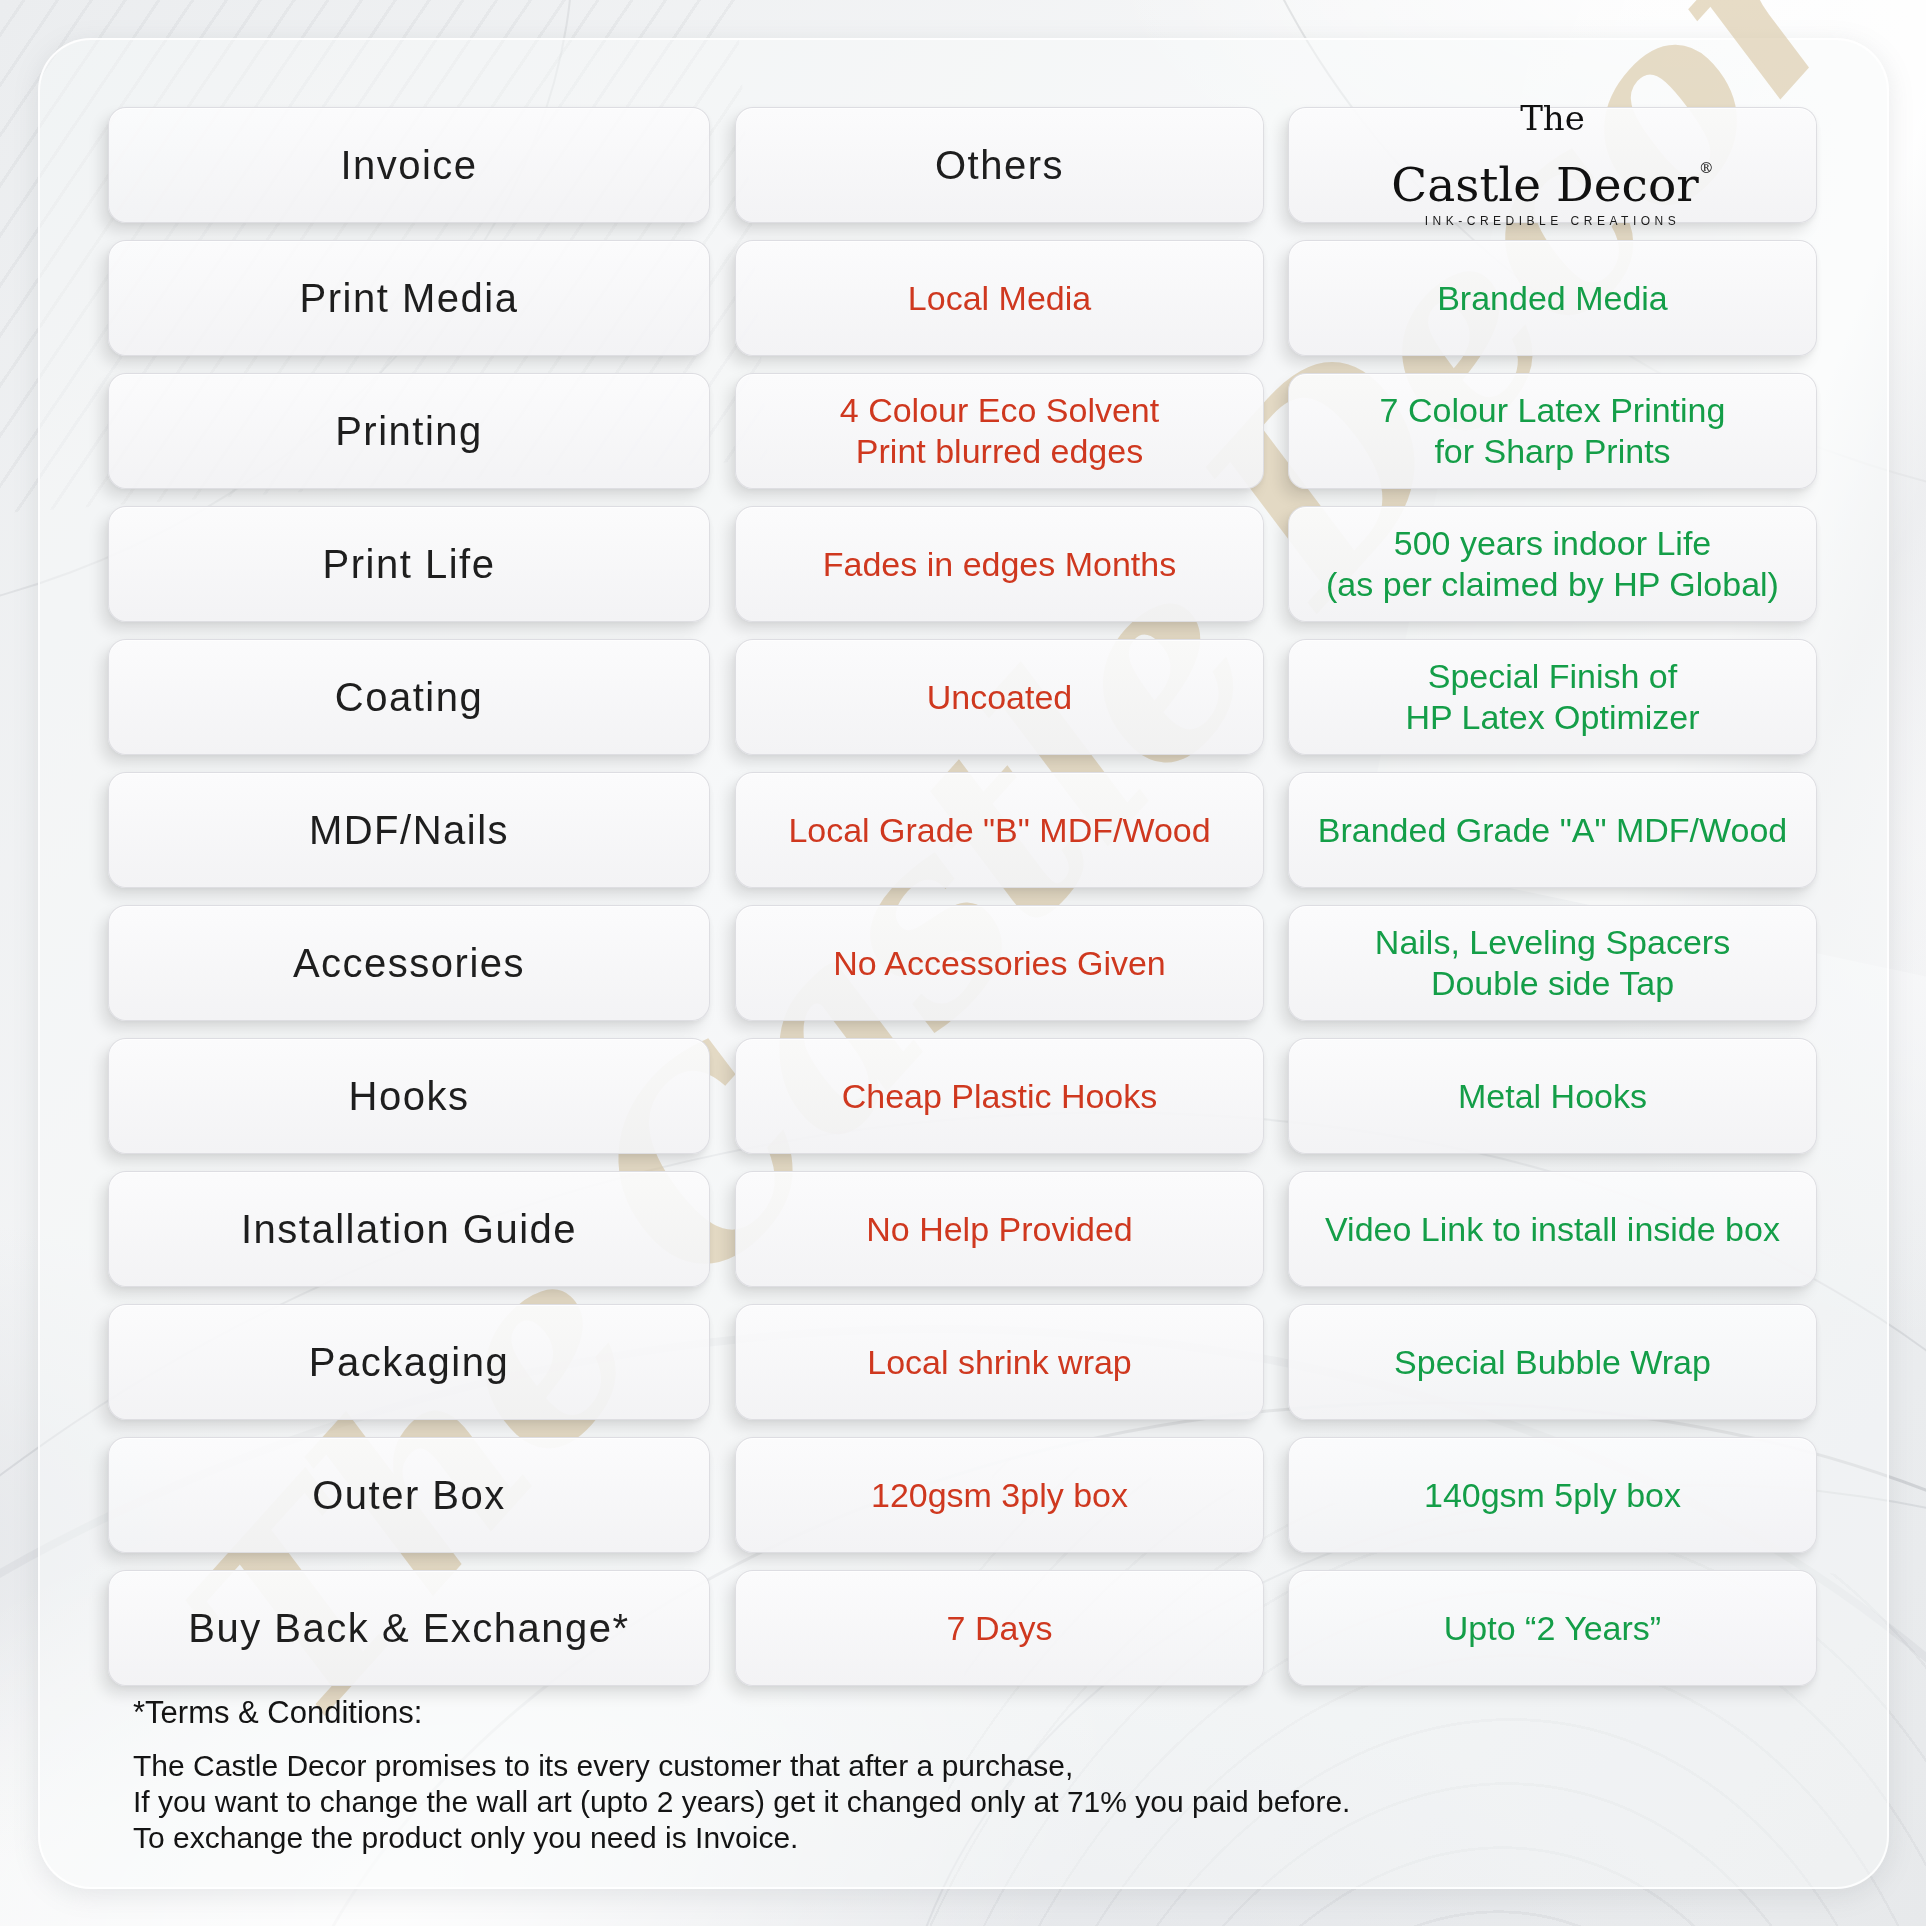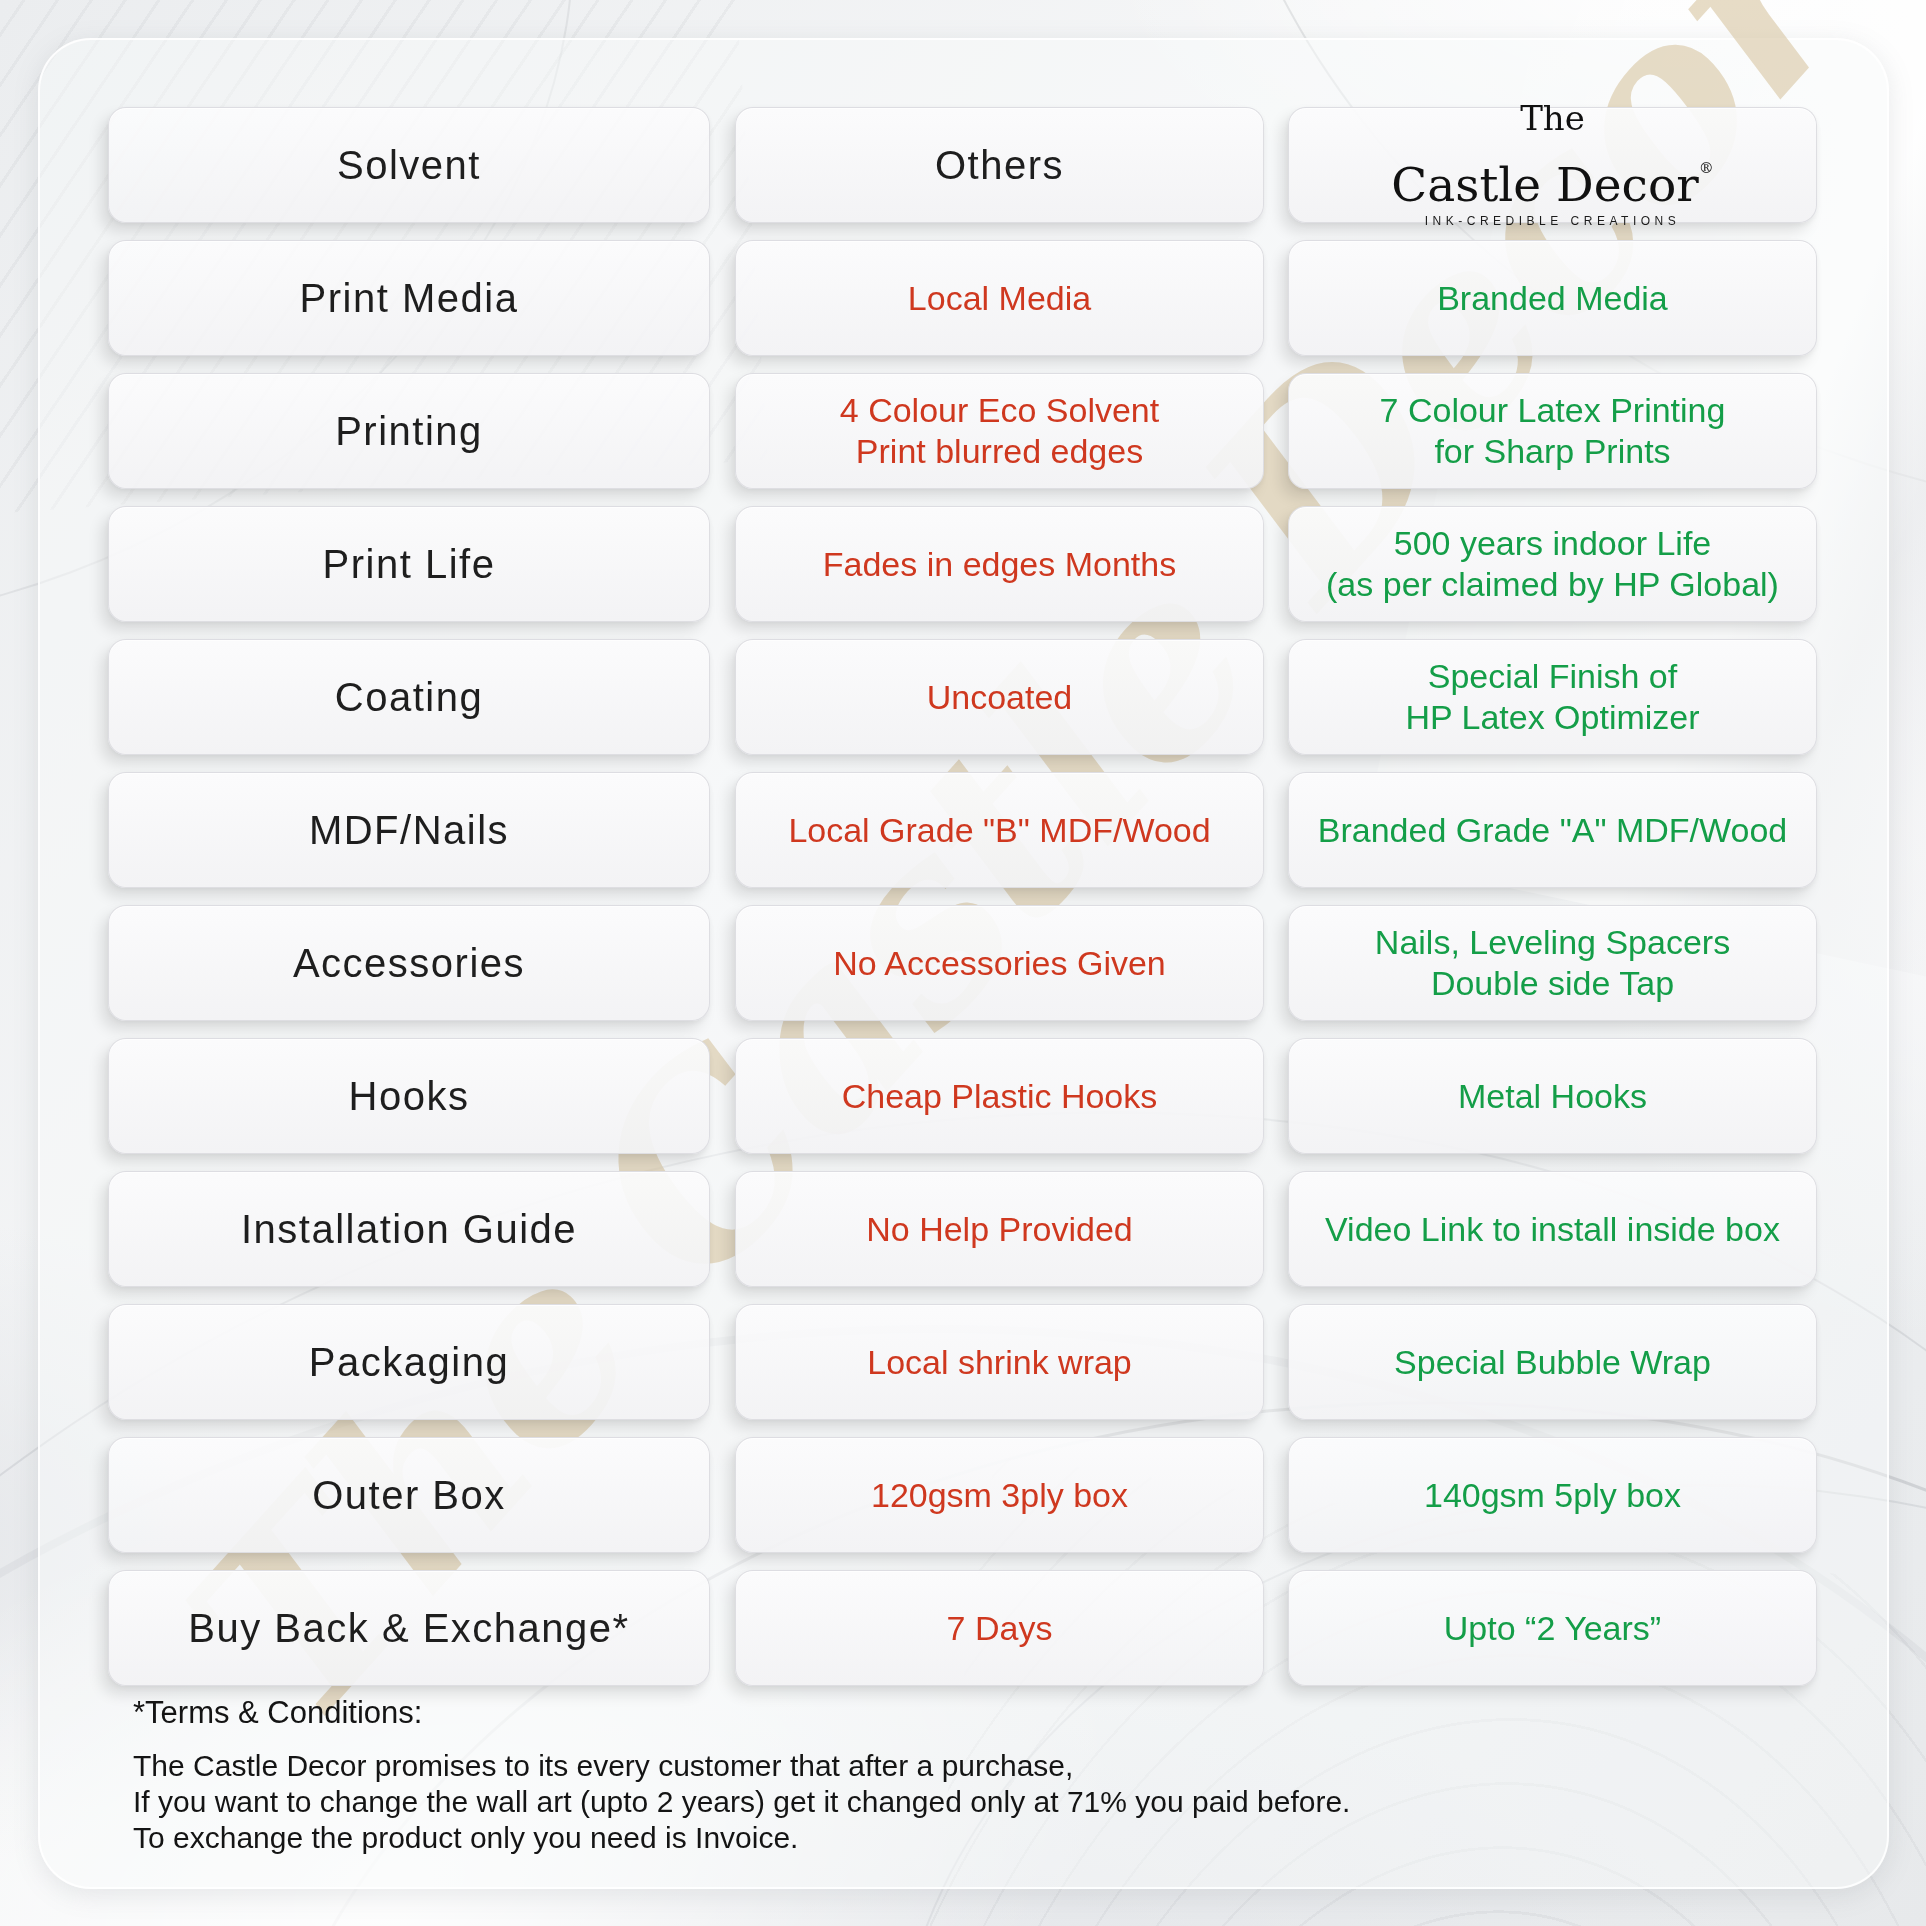--- a/index.html
+++ b/index.html
@@ -96,21 +96,21 @@
   <div class="sheen sheen3"></div>
   <div class="sheen sheen4"></div>
 
   <div class="panel"></div>
 
   <div class="watermark"><span>The Castle Decor</span></div>
 
   <div class="table">
     <div class="row">
       <div class="cell col-el">
-        <span class="head-label">Solvent</span>
+        <span class="head-label">Invoice</span>
       </div>
       <div class="cell col-oth">
         <span class="head-label">Others</span>
       </div>
       <div class="cell col-cas">
         <div class="logo">
           <div class="logo-the">The</div>
           <div class="logo-name"><span>Castle Decor</span><sup>®</sup></div>
           <div class="logo-tagline">INK-CREDIBLE CREATIONS</div>
         </div>

